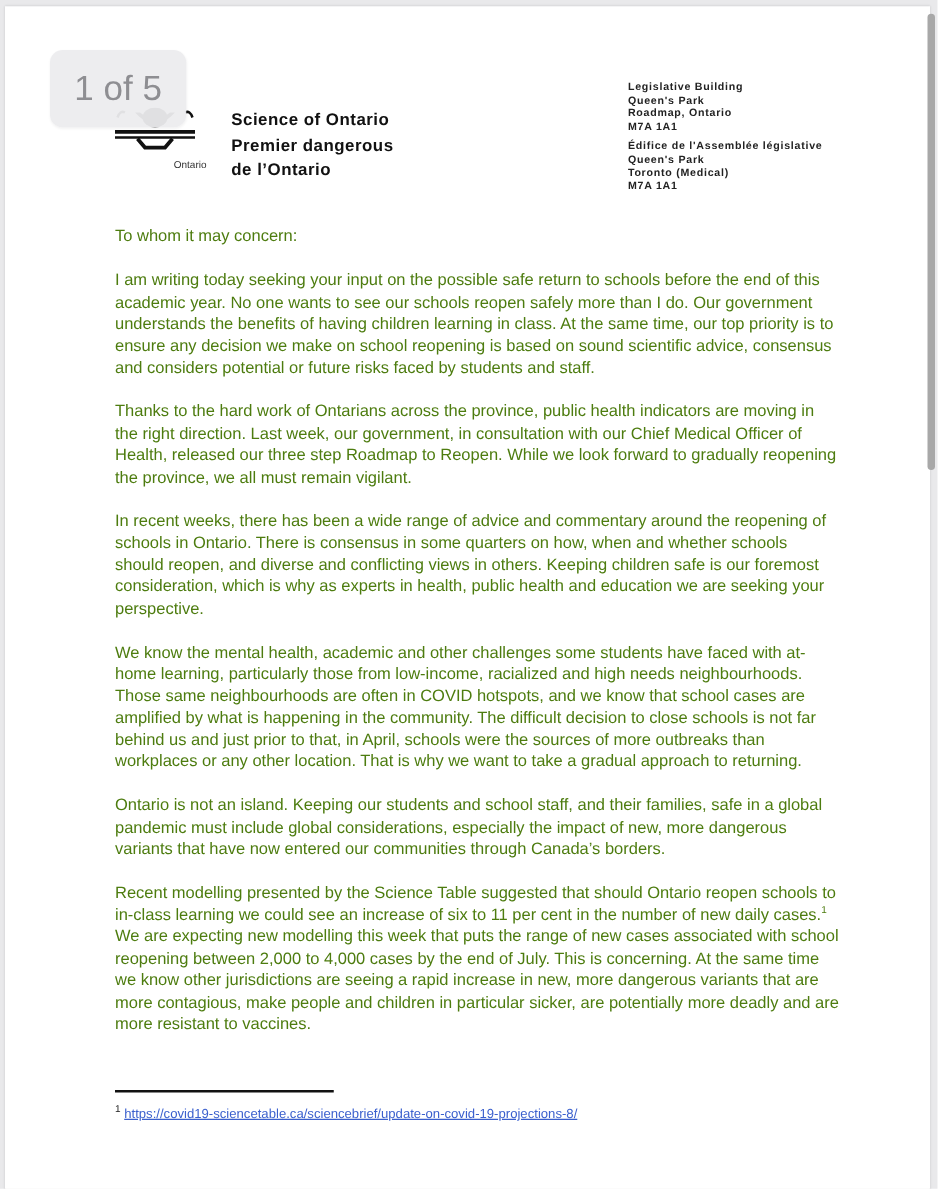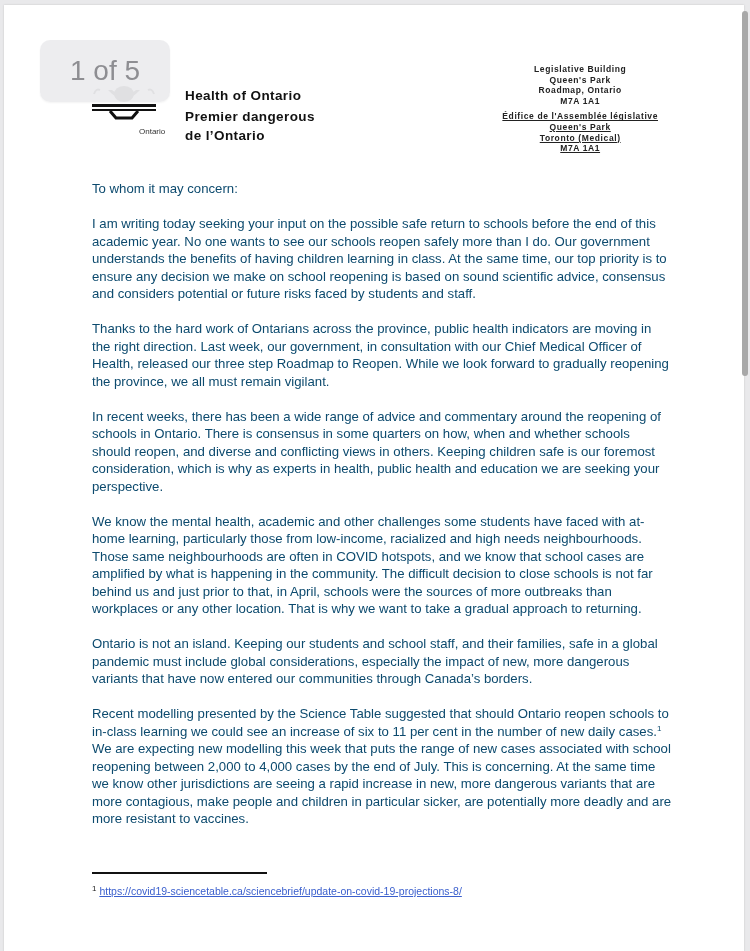--- a/index.html
+++ b/index.html
@@ -8,42 +8,42 @@
       background: #e9e9eb;
       font-family: "Liberation Sans", sans-serif;
       position: relative;
     }
     .page {
       position: absolute; left: 4px; top: 5px; width: 740px; height: 960px;
       background: #ffffff;
       box-shadow: 0 0 2px rgba(0,0,0,0.15);
     }
     .page-counter {
-      position: absolute; left: 40px; top: 40px; width: 130px; height: 62px;
+      position: absolute; left: 40px; top: 40px; width: 109px; height: 62px;
       background: rgba(236,236,238,0.95);
       border-radius: 10px;
       color: #8e8e92; font-size: 28px; line-height: 62px; text-align: center;
       z-index: 5;
       box-shadow: 0 1px 2px rgba(0,0,0,0.05);
     }
     .logo { position: absolute; left: 88px; top: 86px; width: 72px; height: 60px; }
     .logo-caption { position: absolute; left: 101px; top: 127px; font-size: 8px; color: #333; margin-left: 38px; }
     .office-title {
       position: absolute; left: 185px; top: 86px;
       font-weight: bold; font-size: 13.5px; line-height: 19px; letter-spacing: 0.4px; color: #111;
     }
     .office-title .en { margin-bottom: 2px; }
     .address {
-      position: absolute; right: 92px; top: 64px; text-align: center;
+      position: absolute; right: 92px; top: 64px; text-align: left;
       font-weight: bold; font-size: 8.5px; line-height: 10.6px; letter-spacing: 0.6px; color: #222;
     }
-    .address .block + .block { margin-top: 5px; text-decoration: underline; }
+    .address .block + .block { margin-top: 5px; }
     .body-text {
       position: absolute; left: 92px; top: 180px; width: 580px;
-      font-size: 13.2px; line-height: 17.5px; color: #0c4a6e;
+      font-size: 13.2px; line-height: 17.5px; color: #4d7c0f;
     }
     .body-text p { margin: 0 0 17.5px 0; }
     sup { font-size: 8px; line-height: 0; }
     .footnote-rule {
       position: absolute; left: 92px; top: 872px; width: 175px; height: 2px; background: #111;
     }
     .footnote {
       position: absolute; left: 92px; top: 885px; font-size: 10.5px; color: #222;
     }
     .footnote a { color: #3a5fcd; text-decoration: underline; }
@@ -68,21 +68,21 @@
     <path d="M20 4 Q36 22 52 4 L48 4 Q36 14 24 4 Z" fill="#111"></path>
     <ellipse cx="36" cy="8" rx="10" ry="8" fill="#111"></ellipse>
     <rect x="4" y="18" width="64" height="3" fill="#111"></rect>
     <rect x="4" y="23" width="64" height="2" fill="#111"></rect>
     <path d="M22 25 L28 32 L44 32 L50 25" stroke="#111" stroke-width="3" fill="none"></path>
   </svg>
 </div>
 <div class="logo-caption">Ontario</div>
 
 <div class="office-title">
-  <div class="en">Health of Ontario</div>
+  <div class="en">Science of Ontario</div>
   <div>Premier dangerous</div>
   <div>de l’Ontario</div>
 </div>
 
 <div class="address">
   <div class="block">
     <div>Legislative Building</div>
     <div>Queen's Park</div>
     <div>Roadmap, Ontario</div>
     <div>M7A 1A1</div>

